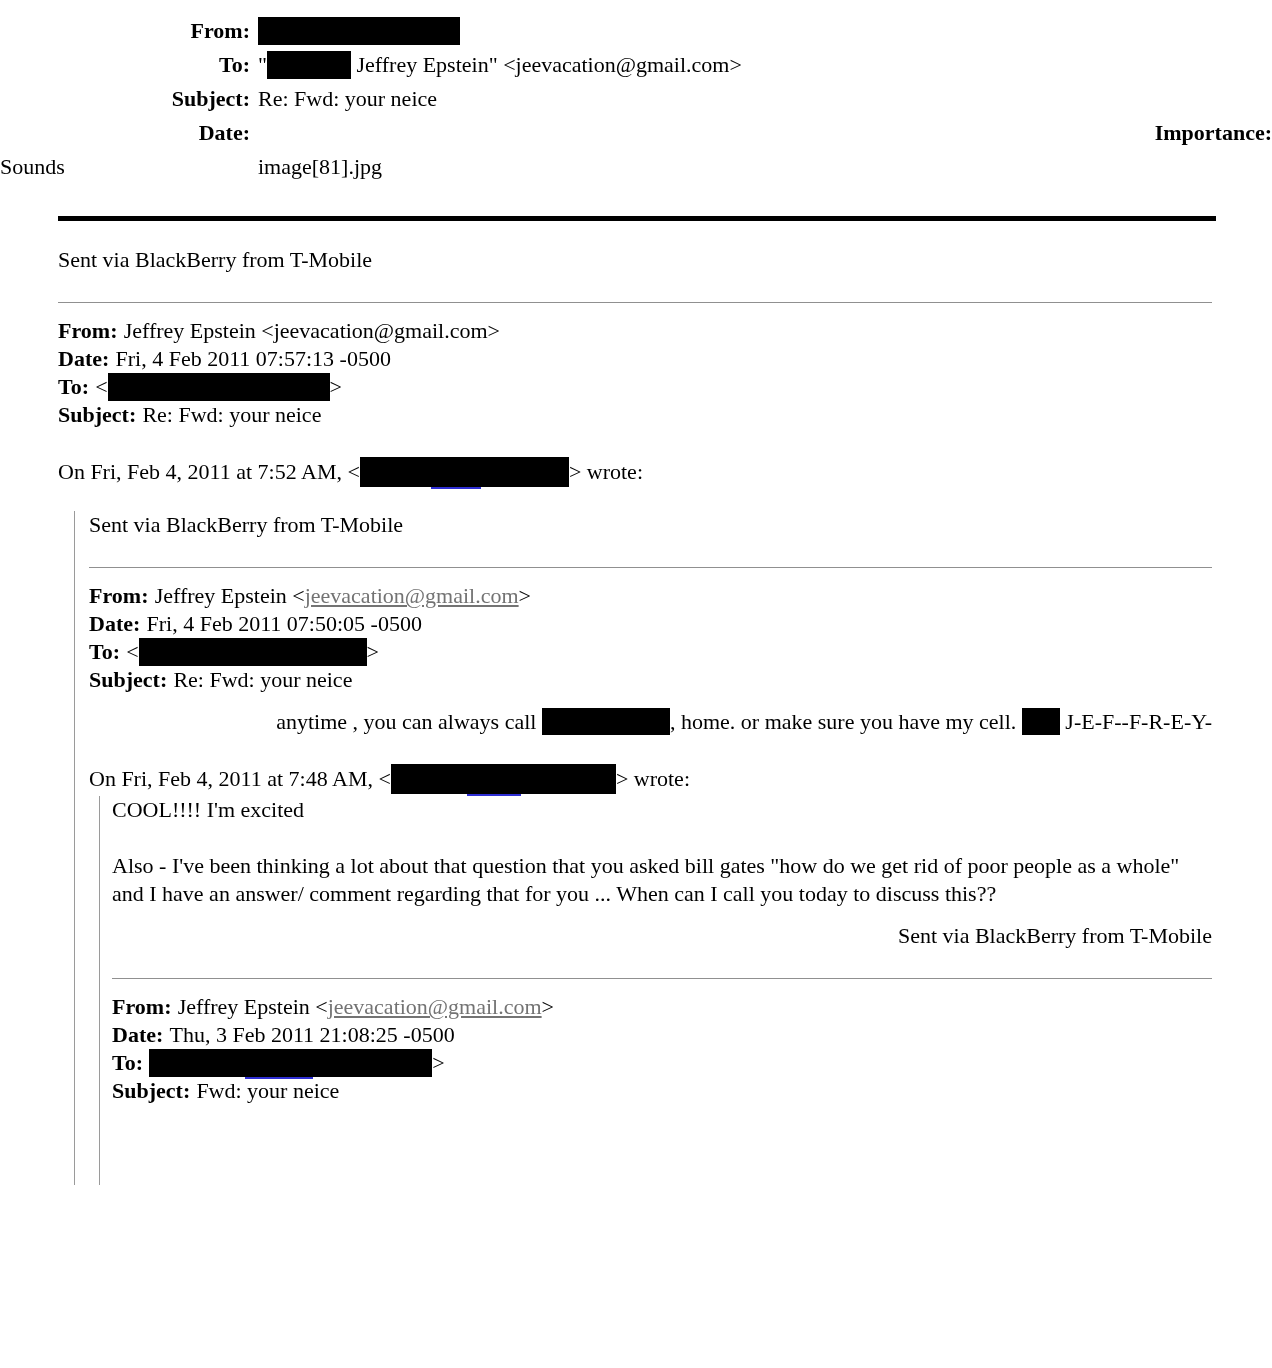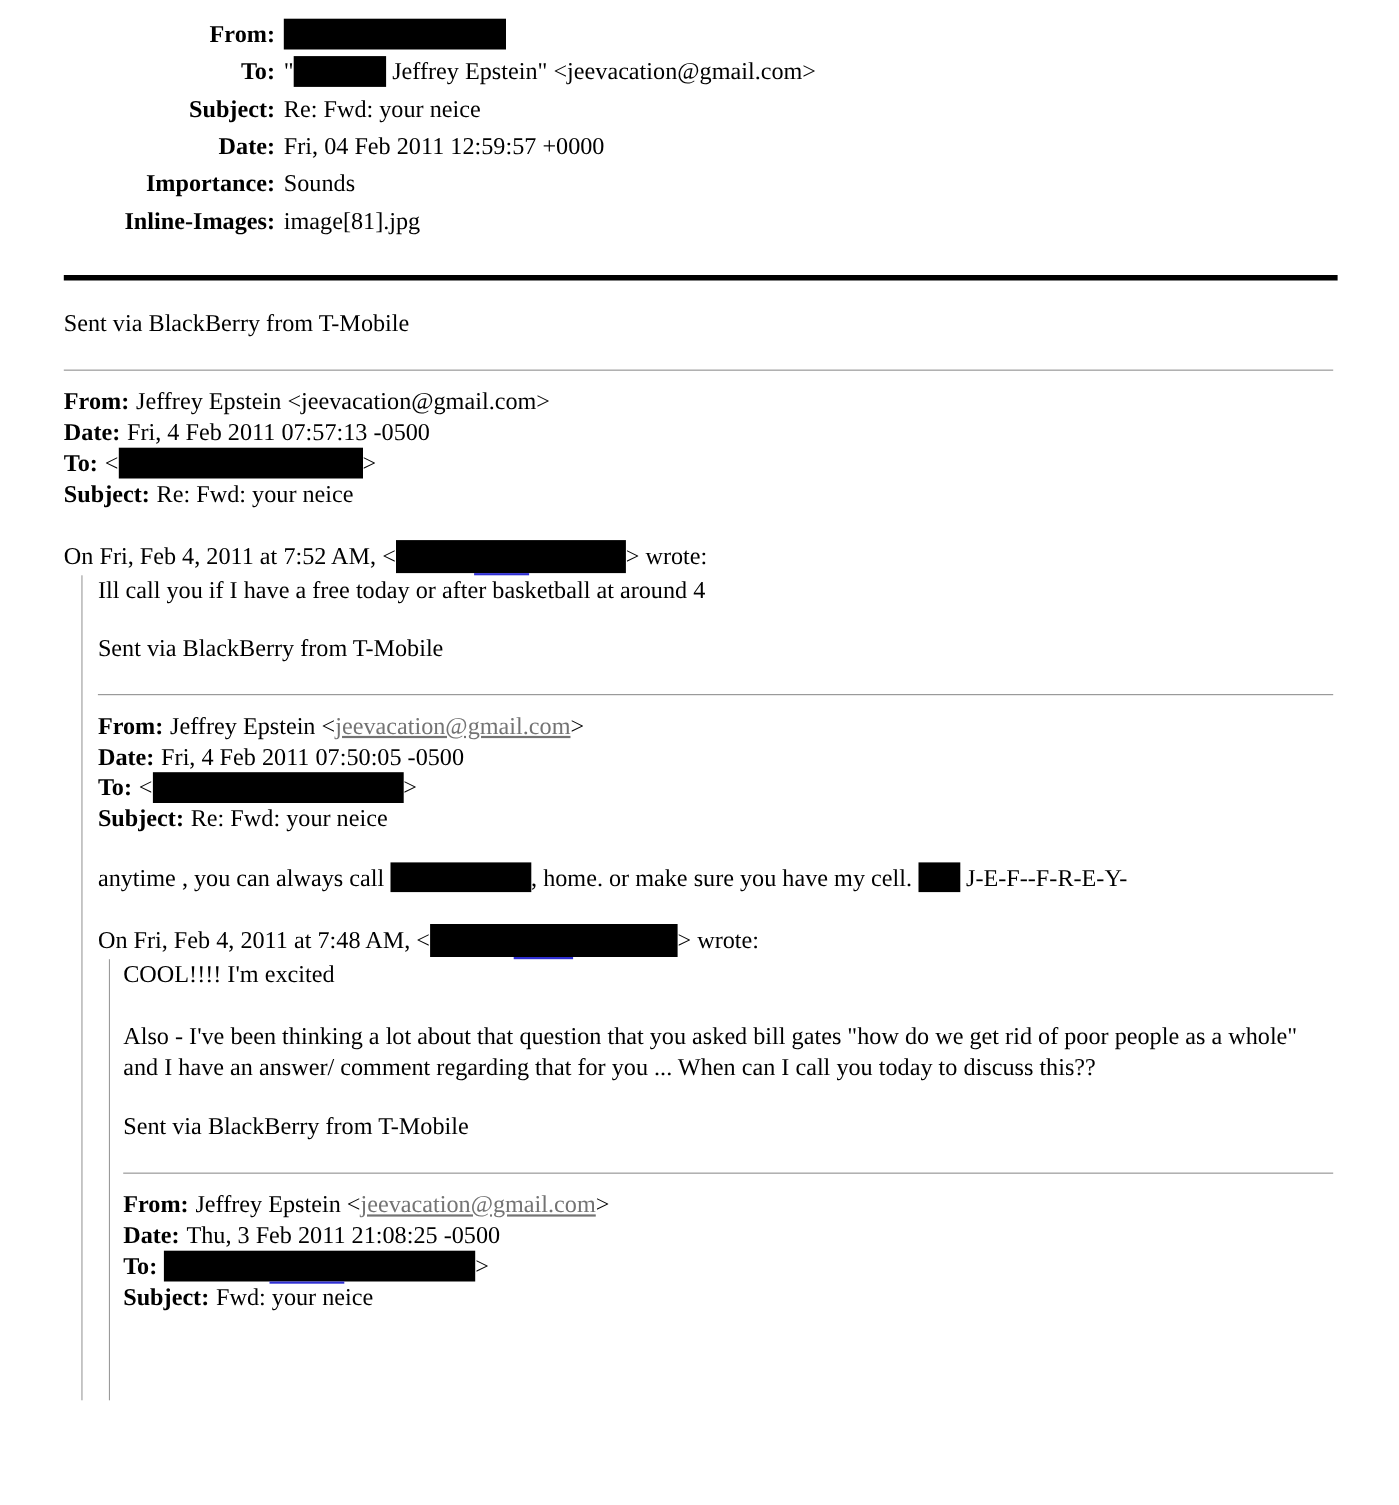--- a/index.html
+++ b/index.html
@@ -39,44 +39,42 @@
   .redact.w-call { width:128px; height:27px; vertical-align:-6px; }
   .redact.sq { width:38px; height:27px; vertical-align:-6px; }
   
   .peek { position:relative; }
   .peek::after { content:""; position:absolute; left:34%; right:42%; bottom:-2px;
                  border-bottom:2px solid #2f2fd3; }
   
   a.email { color:#737373; text-decoration:underline; cursor:pointer; }
   
   .mt-34 { margin-top:34px; } .mt-25 { margin-top:25px; } .mt-28 { margin-top:28px; }
-  .mt-26 { margin-top:26px; } .mt-24 { margin-top:24px; } .mt-2 { margin-top:2px; }
+  .mt-26 { margin-top:14px;text-align:right; } .mt-24 { margin-top:24px; } .mt-2 { margin-top:2px; }
 </style>
 </head>
 <body>
 
 <div class="page">
 
   <div class="hdr">
     <div class="hl">From:</div>
     <div class="hv"><span class="redact w-hdr-from"></span></div>
 
     <div class="hl">To:</div>
     <div class="hv one-line"><span>"</span><span class="redact w-hdr-to"></span><span> Jeffrey Epstein" &lt;jeevacation@gmail.com&gt;</span></div>
 
     <div class="hl">Subject:</div>
     <div class="hv">Re: Fwd: your neice</div>
 
     <div class="hl">Date:</div>
-    <div class="hv">Fri, 04 Feb 2011 12:59:57 +0000</div>
 
     <div class="hl">Importance:</div>
     <div class="hv">Sounds</div>
 
-    <div class="hl">Inline-Images:</div>
     <div class="hv">image[81].jpg</div>
   </div>
 
   <hr class="sep-thick">
 
   <div class="body-area">
 
     <p class="mt-25">Sent via BlackBerry from T-Mobile</p>
 
     <hr class="sep">
@@ -85,21 +83,20 @@
       <div class="mline"><b>From:</b><span>Jeffrey Epstein &lt;jeevacation@gmail.com&gt;</span></div>
       <div class="mline"><b>Date:</b><span>Fri, 4 Feb 2011 07:57:13 -0500</span></div>
       <div class="mline one-line"><b>To:</b><span>&lt;</span><span class="redact w-to2"></span><span>&gt;</span></div>
       <div class="mline"><b>Subject:</b><span>Re: Fwd: your neice</span></div>
     </div>
 
 
     <p class="mt-28 one-line"><span>On Fri, Feb 4, 2011 at 7:52 AM, &lt;</span><span class="redact intro peek"></span><span>&gt; wrote:</span></p>
 
     <blockquote>
-      <p class="mt-2">Ill call you if I have a free today or after basketball at around 4</p>
       <p class="mt-24">Sent via BlackBerry from T-Mobile</p>
 
       <hr class="sep">
 
       <div class="meta">
         <div class="mline"><b>From:</b><span>Jeffrey Epstein &lt;</span><a class="email">jeevacation@gmail.com</a><span>&gt;</span></div>
         <div class="mline"><b>Date:</b><span>Fri, 4 Feb 2011 07:50:05 -0500</span></div>
         <div class="mline one-line"><b>To:</b><span>&lt;</span><span class="redact w-to3"></span><span>&gt;</span></div>
         <div class="mline"><b>Subject:</b><span>Re: Fwd: your neice</span></div>
       </div>

